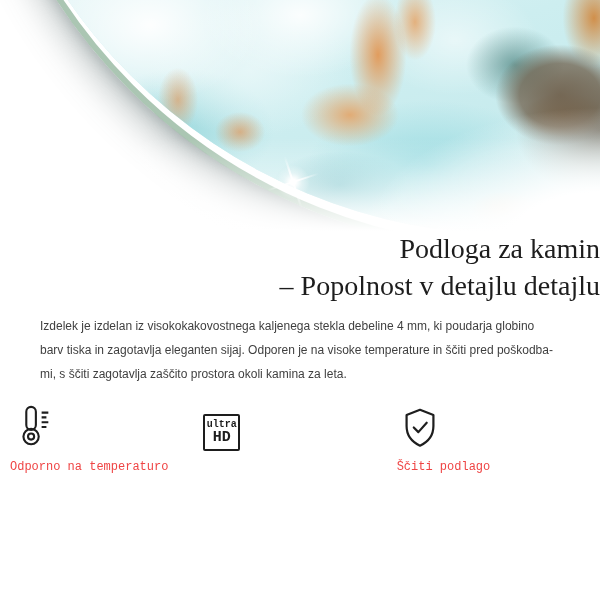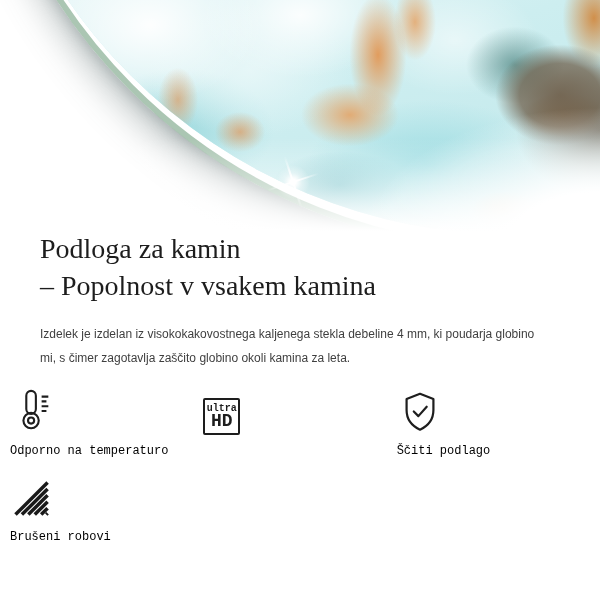--- a/index.html
+++ b/index.html
@@ -45,57 +45,58 @@
       transform:rotate(-18deg);pointer-events:none;
       background:radial-gradient(circle at 50% 50%, rgba(255,255,255,1) 0 3px, rgba(255,255,255,0.4) 9px, rgba(255,255,255,0) 17px);}
   .sparkle::before{content:"";position:absolute;left:0;right:0;top:26px;height:2px;
       background:linear-gradient(90deg,transparent,rgba(255,255,255,0.95) 40%,#fff 50%,rgba(255,255,255,0.95) 60%,transparent);}
   .sparkle::after{content:"";position:absolute;top:0;bottom:0;left:26px;width:2px;
       background:linear-gradient(180deg,transparent,rgba(255,255,255,0.95) 40%,#fff 50%,rgba(255,255,255,0.95) 60%,transparent);}
 
   
   .content{position:relative;z-index:5;}
   .title{margin:-8px 0 0 40px;font-family:"Liberation Serif",serif;font-weight:400;
-         font-size:28px;line-height:37px;color:#1d1d1d;}
-  .desc{margin:18px 0 0 40px;width:555px;font-size:12px;line-height:24px;color:#3f3f3f;}
+         font-size:28px;line-height:37px;color:#1d1d1d;text-align:right;}
+  .desc{margin:10px 0 0 40px;width:555px;font-size:12px;line-height:24px;color:#3f3f3f;}
   .desc .dline{white-space:nowrap;}
 
   
   .features{display:grid;grid-template-columns:repeat(3,1fr);row-gap:13px;
             width:580px;margin:15px auto 0;}
   .feature{display:flex;flex-direction:column;align-items:flex-start;font-family:Liberation Mono, monospace;}
   .f-icon{height:50px;display:flex;align-items:flex-end;justify-content:center;}
-  .f-label{margin-top:9px;font-size:12px;color:#000000;text-align:center;}
+  .f-label{margin-top:9px;font-size:12px;color:#ef4444;text-align:center;}
   .uhd{width:33px;height:33px;border:2.5px solid #1d1d1d;border-radius:2px;
        display:flex;flex-direction:column;align-items:center;justify-content:center;color:#1d1d1d;}
   .uhd-top{font-size:10px;font-weight:600;line-height:10px;}
-  .uhd-bottom{font-size:18px;font-weight:700;line-height:15px;}
+  .uhd-bottom{font-size:15px;font-weight:700;line-height:15px;}
   svg{display:block;}
 </style>
 </head>
 <body>
 
 <div class="page">
 
   <div class="hero">
     <div class="glass-edge"></div>
     <div class="marble"></div>
     <div class="hero-fade"></div>
     <div class="sparkle"></div>
   </div>
 
   <div class="content">
     <h1 class="title">
       <span>Podloga za kamin</span><br>
-      <span>– Popolnost v vsakem kamina</span>
+      <span>– Popolnost v detajlu detajlu</span>
     </h1>
 
     <div class="desc">
       <div class="dline">Izdelek je izdelan iz visokokakovostnega kaljenega stekla debeline 4 mm, ki poudarja globino</div>
-      <div class="dline">mi, s čimer zagotavlja zaščito globino okoli kamina za leta.</div>
+      <div class="dline">barv tiska in zagotavlja eleganten sijaj. Odporen je na visoke temperature in ščiti pred poškodba-</div>
+      <div class="dline">mi, s ščiti zagotavlja zaščito prostora okoli kamina za leta.</div>
     </div>
 
     <div class="features">
 
       <div class="feature">
         <div class="f-icon">
           <svg width="46" height="48" viewBox="0 0 48 48" fill="none" stroke="#1e1e1e" stroke-width="2.2">
             <rect x="17" y="3" width="10" height="24" rx="5"></rect>
             <circle cx="22" cy="34" r="8"></circle>
             <circle cx="22" cy="34" r="3.2"></circle>
@@ -118,30 +119,17 @@
         <div class="f-icon">
           <svg width="46" height="46" viewBox="0 0 48 48" fill="none" stroke="#1e1e1e" stroke-width="2.3" stroke-linejoin="round" stroke-linecap="round">
             <path d="M24 5 L38 10.5 V22 C38 32 32 38.8 24 42.5 C16 38.8 10 32 10 22 V10.5 Z"></path>
             <path d="M17.5 23.5 L22.3 28.3 L31 18.5"></path>
           </svg>
         </div>
         <div class="f-label">Ščiti podlago</div>
       </div>
 
 
-      <div class="feature">
-        <div class="f-icon">
-          <svg width="44" height="44" viewBox="0 0 48 48" fill="none" stroke="#1a1a1a" stroke-width="3.8">
-            <path d="M6 41 L41 6"></path>
-            <path d="M13 41 L41 13"></path>
-            <path d="M20 41 L41 20"></path>
-            <path d="M27 41 L41 27"></path>
-            <path d="M34 41 L41 34"></path>
-            <path d="M39.5 41 L41 39.5" stroke-dasharray="2.5 2"></path>
-          </svg>
-        </div>
-        <div class="f-label">Brušeni robovi</div>
-      </div>
 
 
     </div>
   </div>
 </div>
 
 </body></html>

